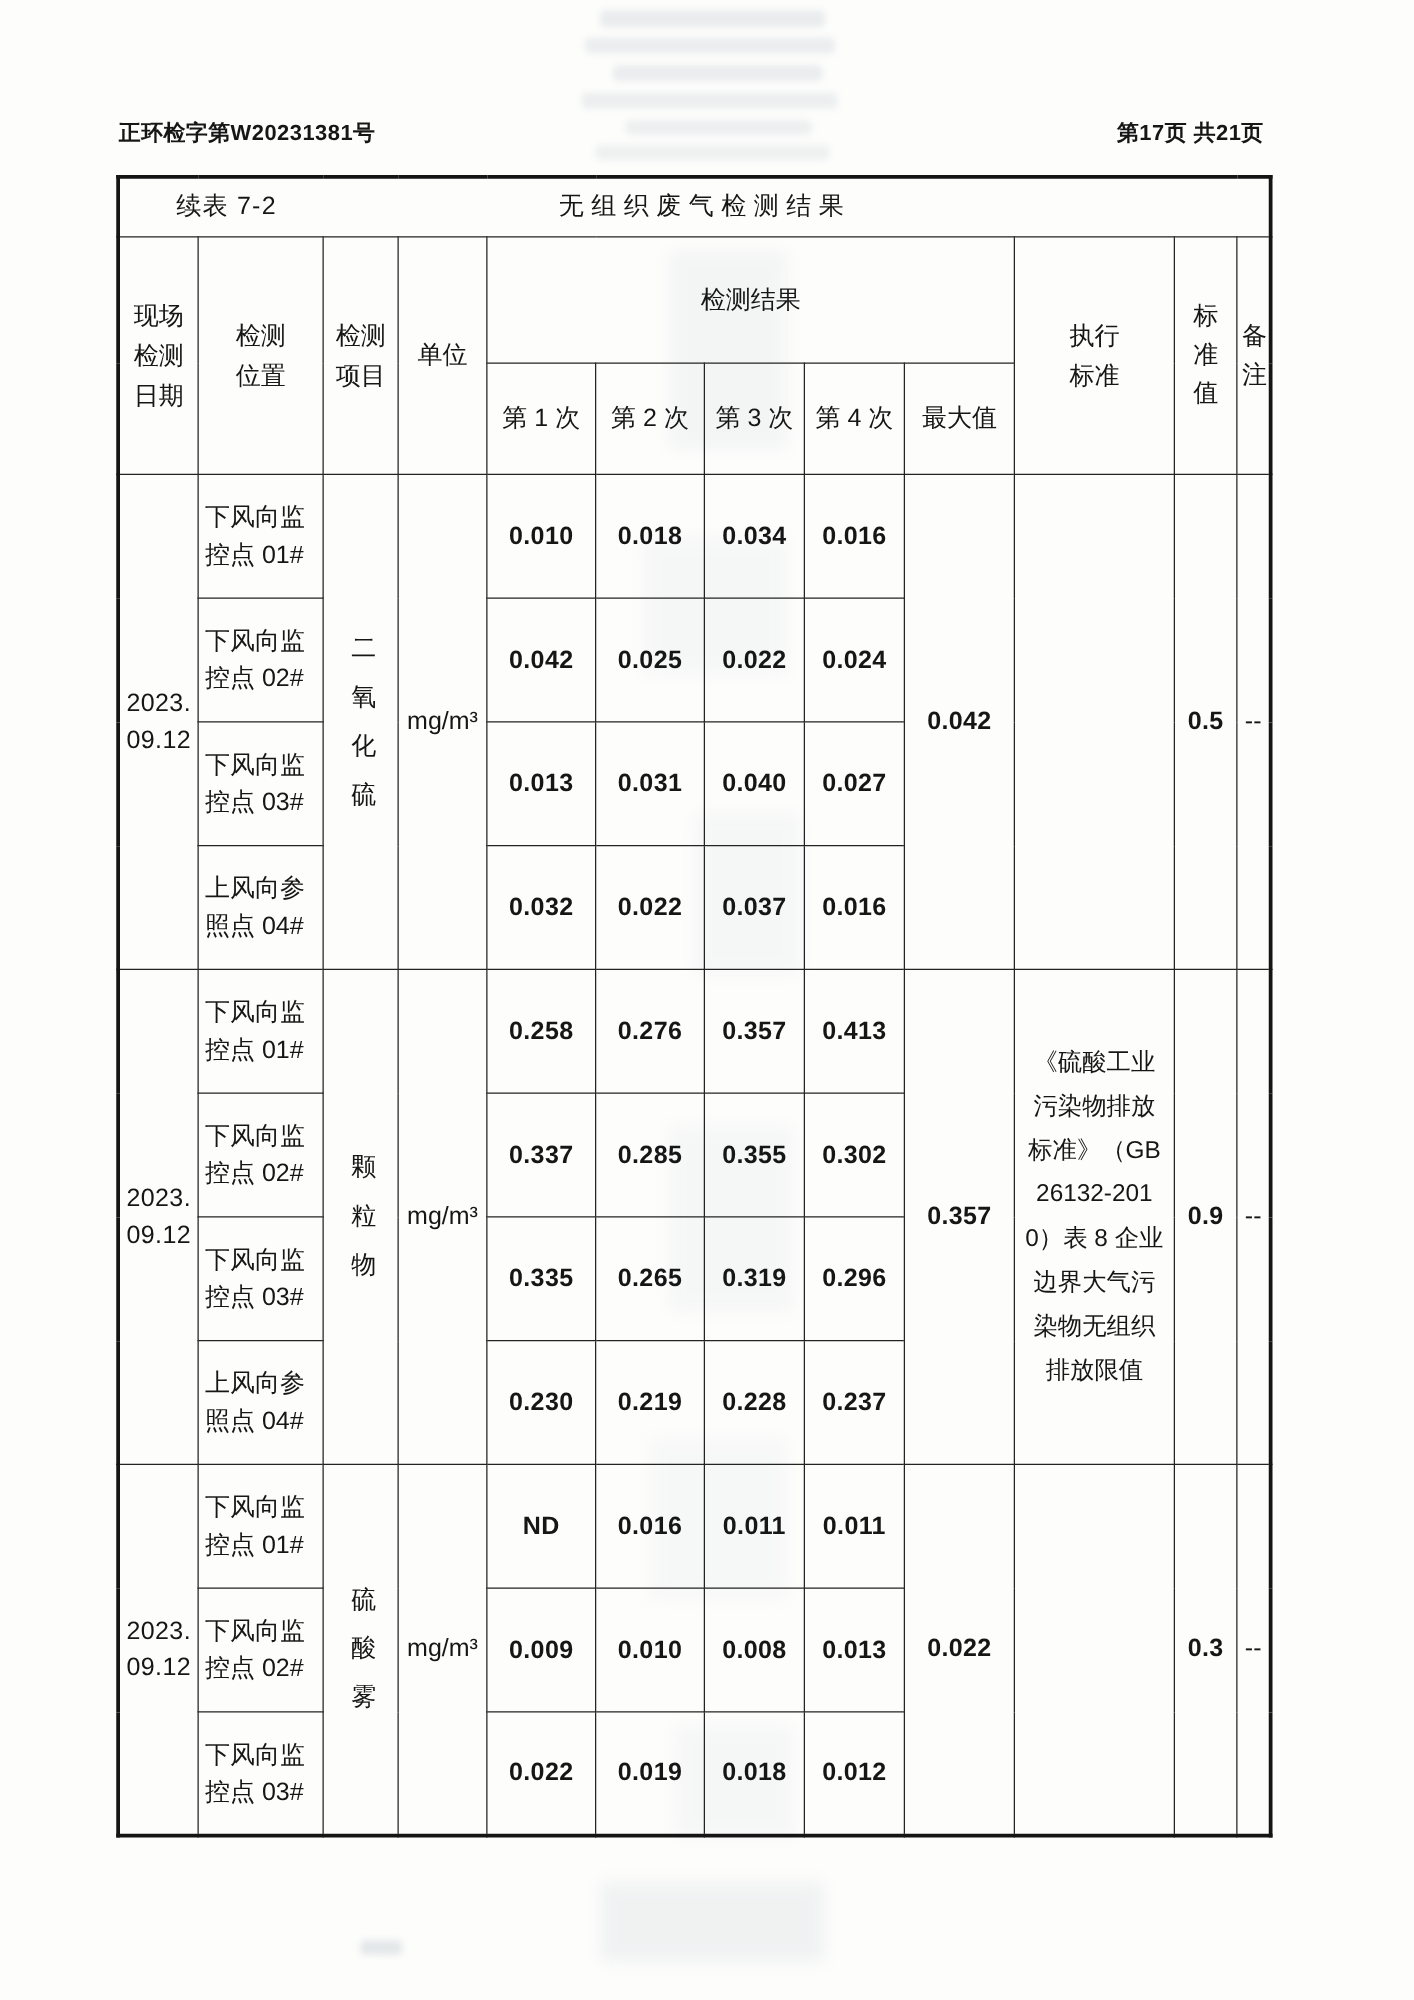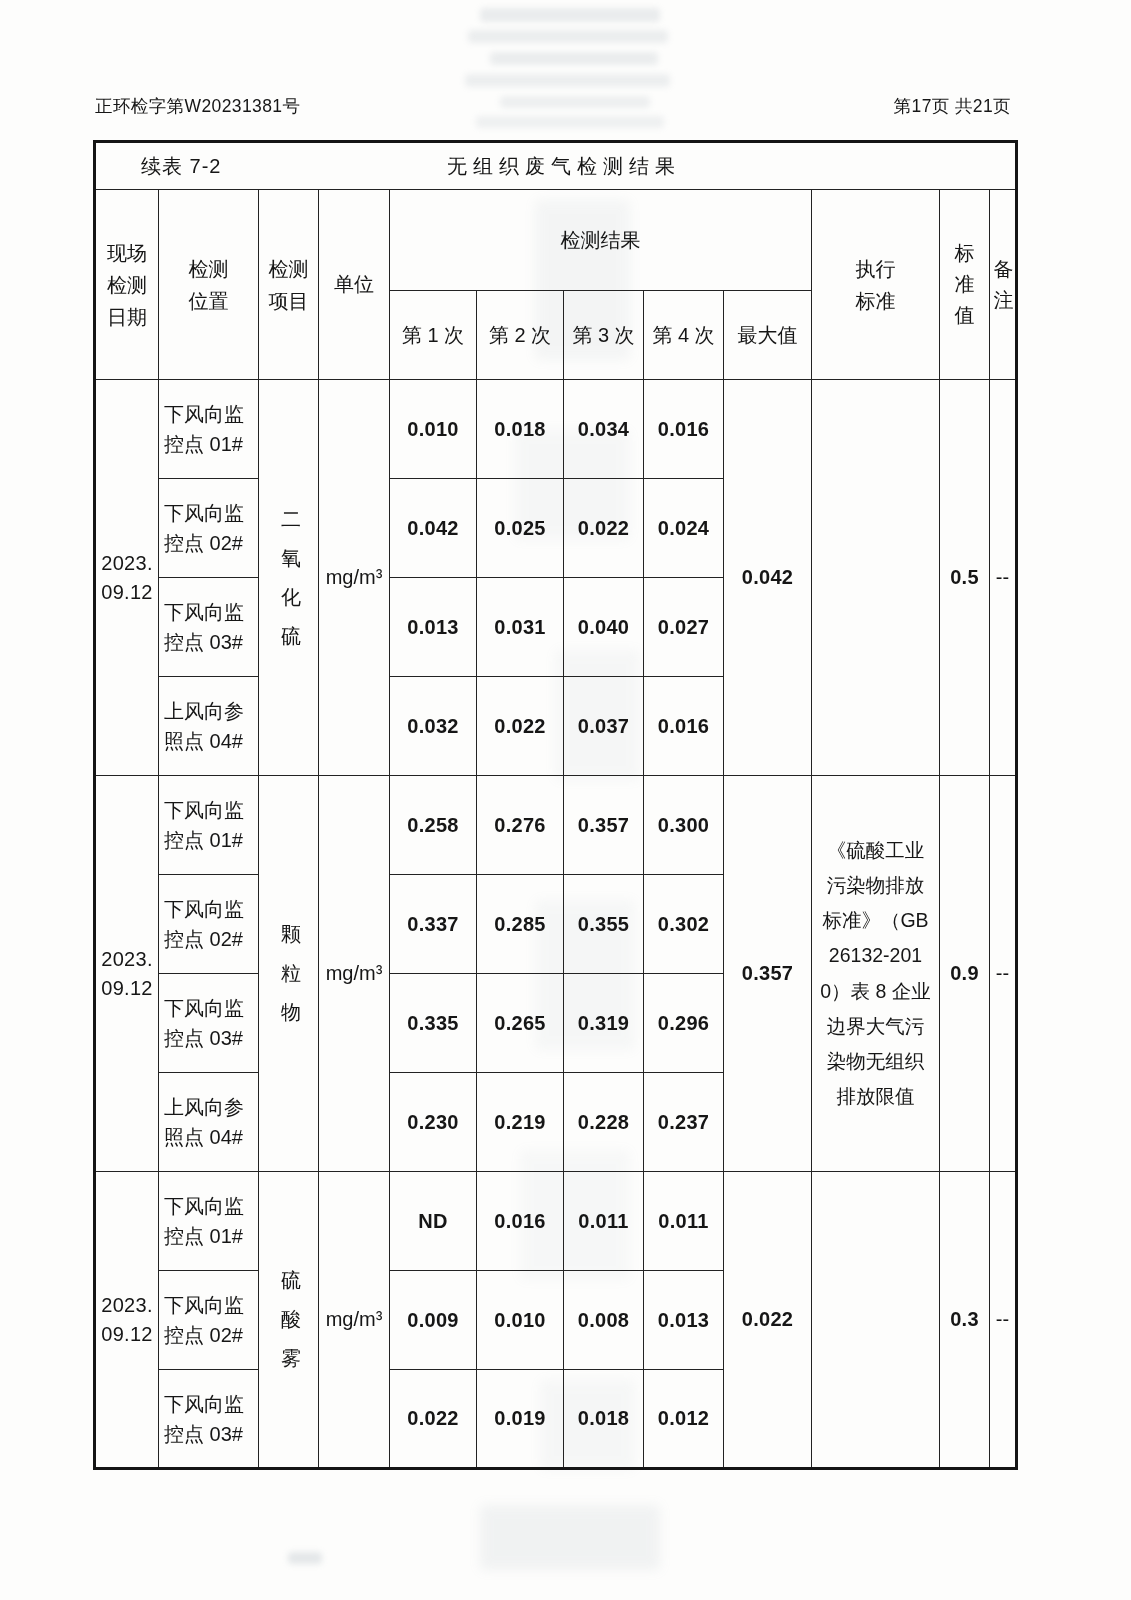--- a/index.html
+++ b/index.html
@@ -6,21 +6,21 @@
   body{
     width:1131px;height:1600px;position:relative;overflow:hidden;
     background:#fdfdfc;
     font-family:"Liberation Sans","DejaVu Sans",sans-serif;
     color:#161616;
   }
   
   .art{position:absolute;background:#9aa6b0;border-radius:4px;pointer-events:none;}
   .blur3{filter:blur(3px);} .blur6{filter:blur(6px);}
 
-  .doc-header{position:absolute;left:0;top:94px;width:1131px;height:26px;font-size:17.5px;}
+  .doc-header{position:absolute;left:0;top:94px;width:1131px;height:26px;font-size:17.5px;font-weight:bold;}
   .doc-number{position:absolute;left:95px;top:0;letter-spacing:.4px;}
   .page-indicator{position:absolute;right:120px;top:0;letter-spacing:.4px;text-align:center;}
 
   table.report{
     position:absolute;left:93px;top:140px;width:922px;height:1320px;
     border-collapse:collapse;table-layout:fixed;
     border:3px solid #151515;
   }
   table.report td{
     border:1.6px solid #232323;
@@ -145,21 +145,21 @@
   </tr>
 
   <tr class="data-row">
     <td rowspan="4" class="date">2023.09.12</td>
     <td class="pos"><span>下风向监控点 01#</span></td>
     <td rowspan="4"><span class="vert">颗粒物</span></td>
     <td rowspan="4" class="unit">mg/m³</td>
     <td class="num">0.258</td>
     <td class="num">0.276</td>
     <td class="num">0.357</td>
-    <td class="num">0.300</td>
+    <td class="num">0.413</td>
     <td rowspan="4" class="num">0.357</td>
     <td rowspan="4"><span class="stdtext">《硫酸工业污染物排放标准》（GB 26132-2010）表 8 企业边界大气污染物无组织排放限值</span></td>
     <td rowspan="4" class="num">0.9</td>
     <td rowspan="4">--</td>
   </tr>
   <tr class="data-row">
     <td class="pos"><span>下风向监控点 02#</span></td>
     <td class="num">0.337</td>
     <td class="num">0.285</td>
     <td class="num">0.355</td>

